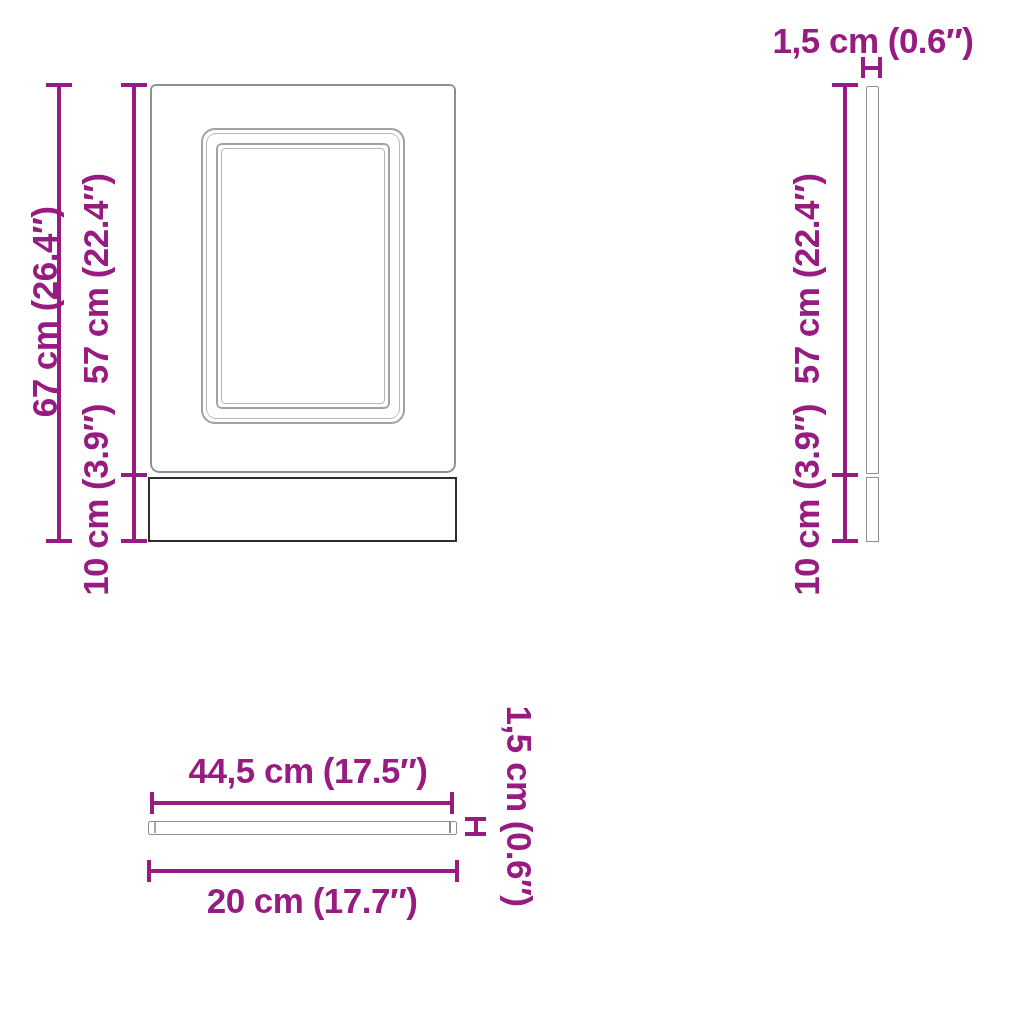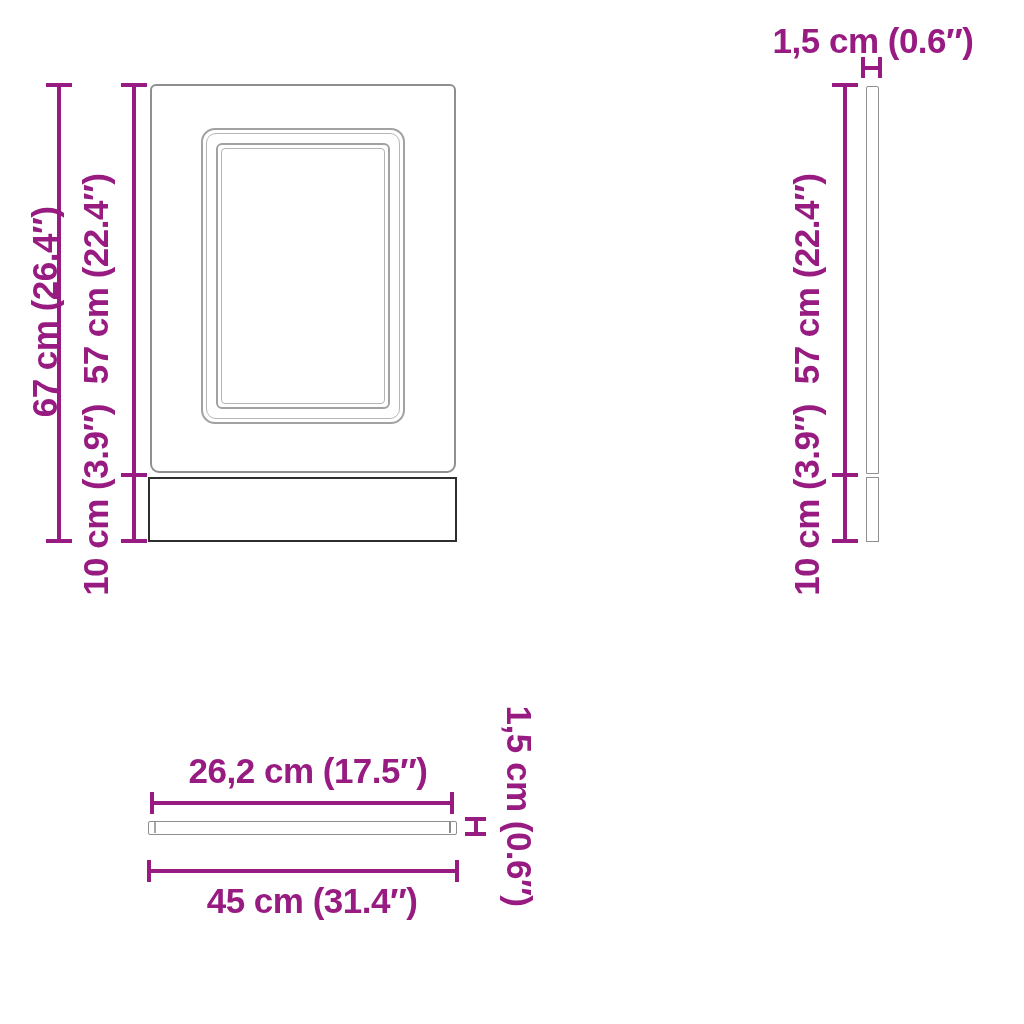--- a/index.html
+++ b/index.html
@@ -70,34 +70,34 @@
     <div class="dline" style="left:843px;top:83px;width:4px;height:460px;"></div>
     <div class="dline" style="left:832px;top:83px;width:26px;height:4px;"></div>
     <div class="dline" style="left:832px;top:473px;width:26px;height:4px;"></div>
     <div class="dline" style="left:832px;top:539px;width:26px;height:4px;"></div>
     <div class="dlabel rot-ccw" style="left:806px;top:279px;">57 cm (22.4″)</div>
     <div class="dlabel rot-ccw" style="left:806px;top:500px;">10 cm (3.9″)</div>
   </div>
 
   <div>
 
-    <div class="dlabel" style="left:308px;top:770px;">26,2 cm (17.5″)</div>
+    <div class="dlabel" style="left:308px;top:770px;">44,5 cm (17.5″)</div>
     <div class="dline" style="left:152px;top:801px;width:301px;height:4px;"></div>
     <div class="dline" style="left:150px;top:792px;width:4px;height:22px;"></div>
     <div class="dline" style="left:450px;top:792px;width:4px;height:22px;"></div>
 
     <div class="panel-outline" style="left:148px;top:821px;width:309px;height:14px;border:1.5px solid var(--outline-light);border-radius:2px;">
       <div class="abs" style="left:5px;top:0;width:2px;height:11px;background:#a6a6a6;"></div>
       <div class="abs" style="right:5px;top:0;width:2px;height:11px;background:#8a8a8a;"></div>
     </div>
 
     <div class="dline" style="left:465px;top:817px;width:21px;height:4px;"></div>
     <div class="dline" style="left:465px;top:832px;width:21px;height:4px;"></div>
     <div class="dline" style="left:474px;top:817px;width:4px;height:19px;"></div>
     <div class="dlabel rot-cw" style="left:519px;top:806px;">1,5 cm (0.6″)</div>
 
     <div class="dline" style="left:149px;top:869px;width:309px;height:4px;"></div>
     <div class="dline" style="left:147px;top:860px;width:4px;height:22px;"></div>
     <div class="dline" style="left:455px;top:860px;width:4px;height:22px;"></div>
-    <div class="dlabel" style="left:312px;top:900px;">45 cm (31.4″)</div>
+    <div class="dlabel" style="left:312px;top:900px;">20 cm (17.7″)</div>
   </div>
 
 </div>
 
 </body></html>

